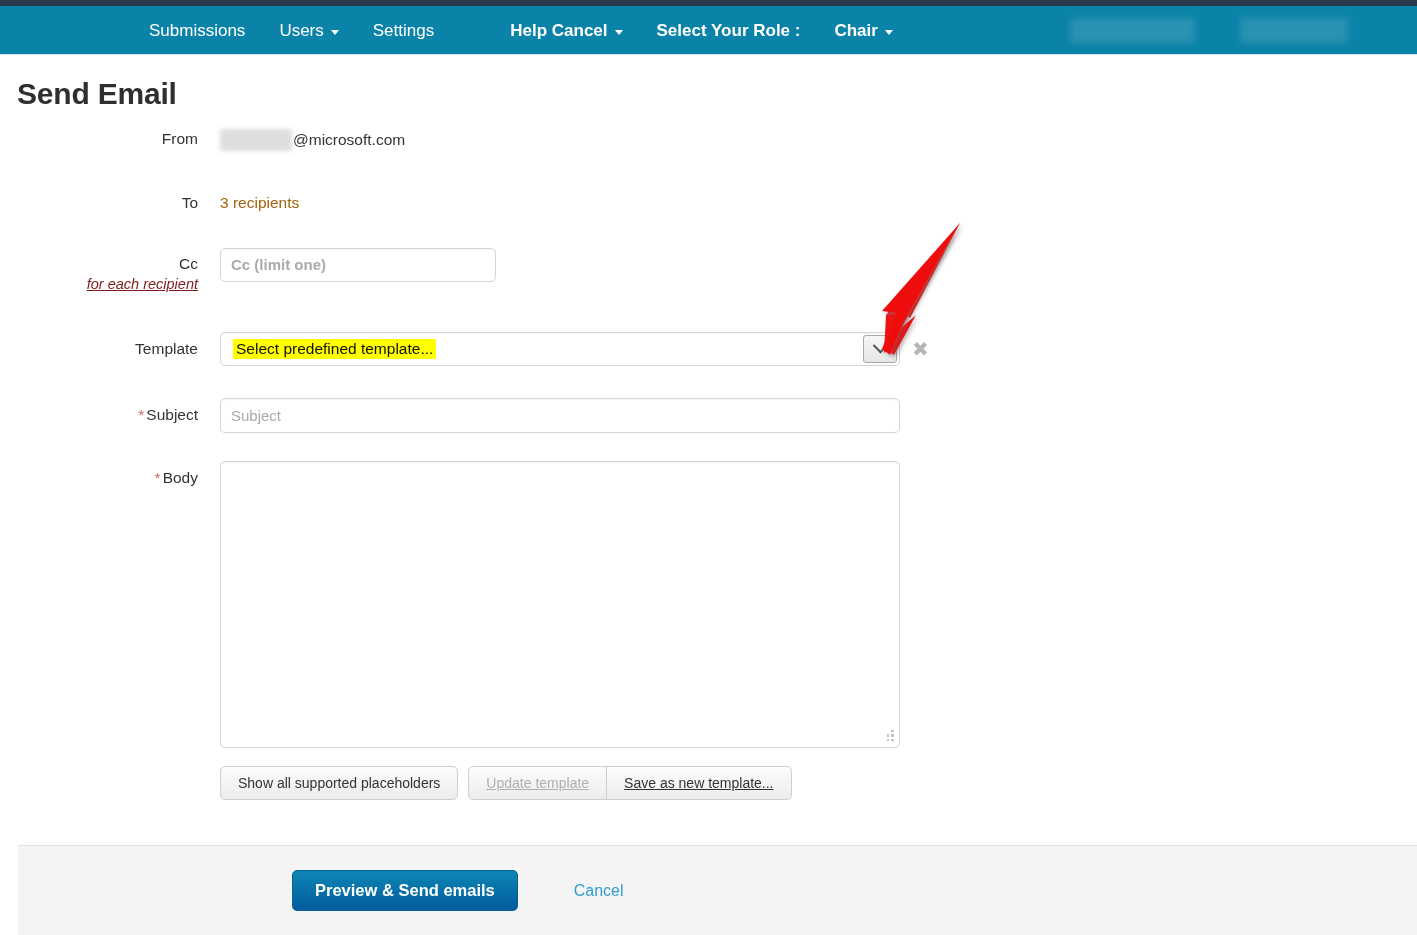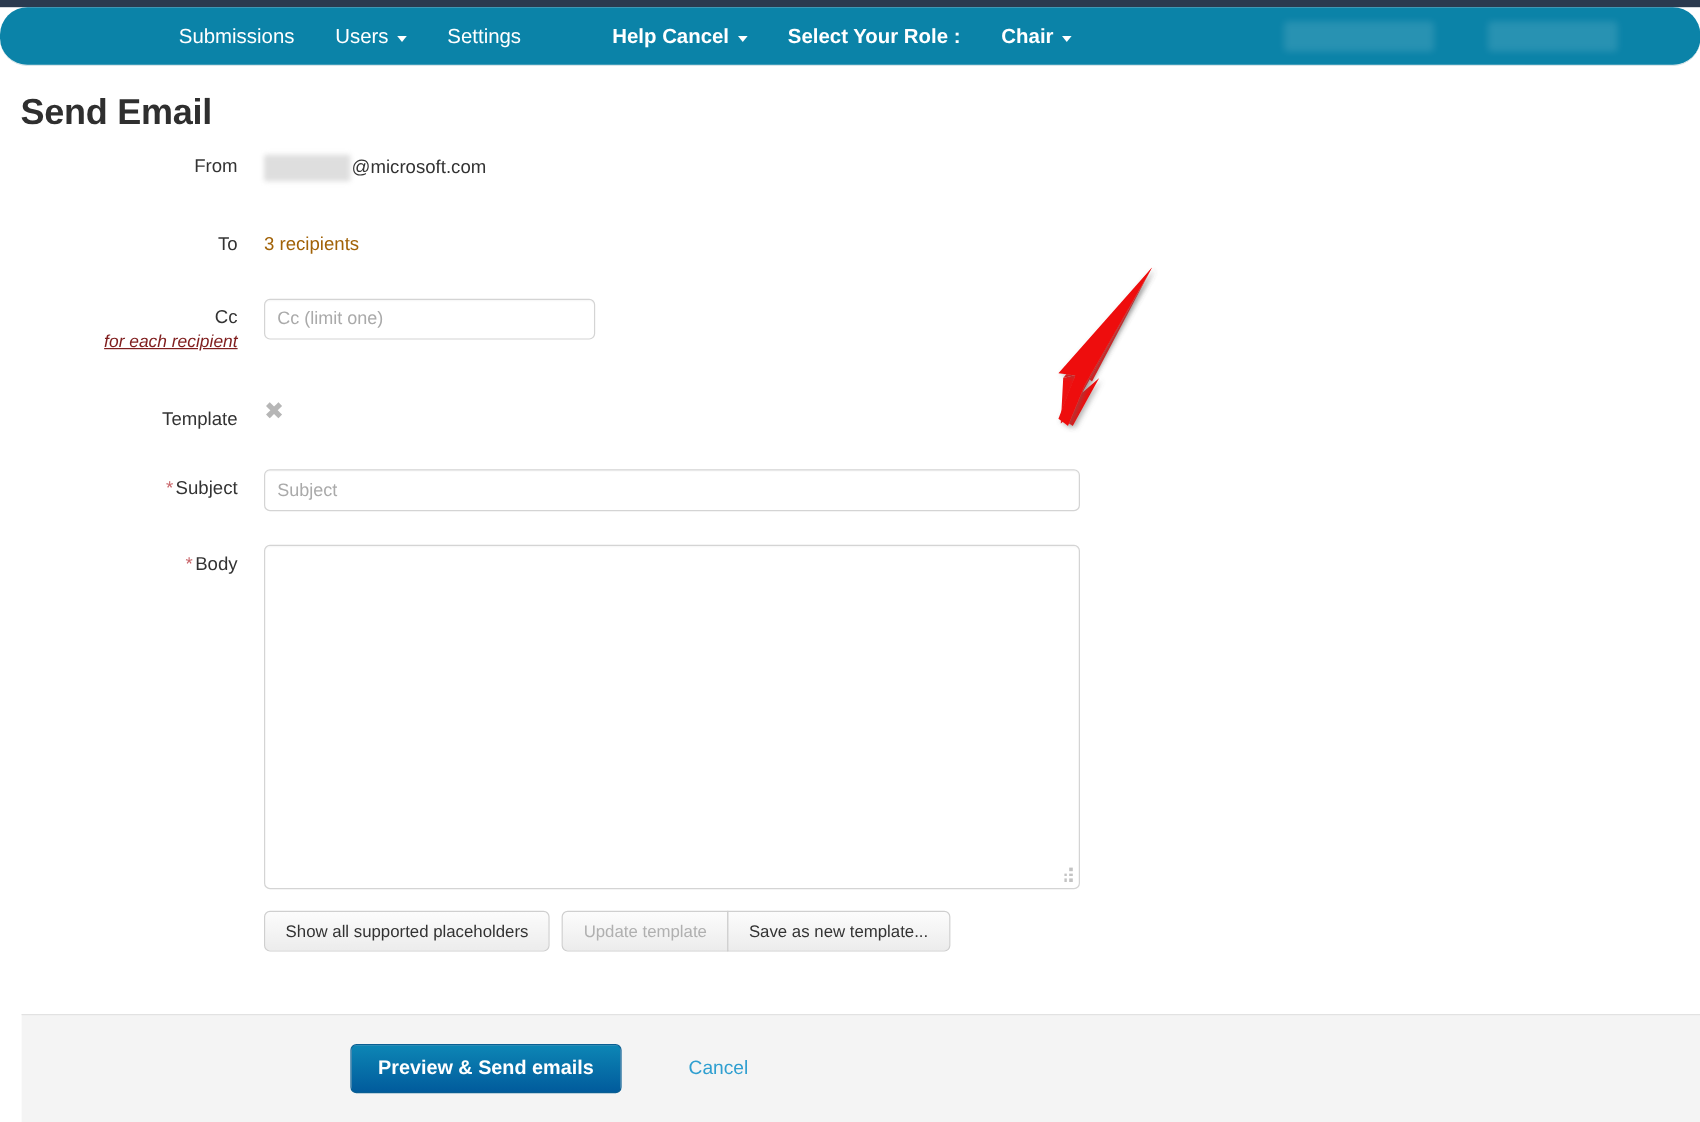--- a/index.html
+++ b/index.html
@@ -21,21 +21,20 @@
     width: 100%;
   }
   .navbar {
     height: 49px;
     background: #0b83a8;
     display: flex;
     align-items: center;
     width: 100%;
     position: relative;
     border-bottom: 1px solid #d9e6ea;
-    border-radius: 23px;
   }
   .nav-item {
     color: #ffffff;
     font-size: 17px;
     line-height: 1;
     padding: 0 17px;
     white-space: nowrap;
     cursor: pointer;
     display: inline-flex;
     align-items: center;
@@ -149,21 +148,21 @@
     background: #ffffff;
     border: 1px solid #d4d4d4;
     border-radius: 5px;
     padding: 6px 10px;
     outline: none;
     box-shadow: inset 0 1px 1px rgba(0,0,0,0.03);
   }
   input.text-input::placeholder, textarea.text-input::placeholder {
     color: #aaaaaa;
   }
-  .cc-input { width: 276px; height: 34px; }
+  .cc-input { width: 276px; height: 34px; font-weight: bold; }
 
   
   .row-template { margin-top: 38px; justify-content: space-between; }
   .row-template .label { padding-top: 8px; }
   .template-wrap {
     display: flex;
     align-items: center;
     gap: 12px;
   }
   .combo {
@@ -257,21 +256,21 @@
     color: #333333;
     background: linear-gradient(#fcfcfc, #ececec);
     border: 1px solid #cfcfcf;
     border-radius: 5px;
     padding: 9px 17px;
     cursor: pointer;
     white-space: nowrap;
     line-height: 1;
   }
   .btn-group { display: flex; margin-left: 10px; }
-  .btn-group .btn { border-radius: 0; margin-left: -1px; }
+  .btn-group .btn { border-radius: 0; margin-left: -1px; text-decoration: underline; }
   .btn-group .btn:first-child { border-radius: 5px 0 0 5px; margin-left: 0; }
   .btn-group .btn:last-child { border-radius: 0 5px 5px 0; }
   .btn.disabled { color: #b0b0b0; cursor: default; }
 
   
   .footer {
     position: absolute;
     left: 18px;
     right: 0;
     top: 845px;
@@ -377,20 +376,26 @@
     </div>
     <div class="field">
       <input class="text-input cc-input" type="text" placeholder="Cc (limit one)" style="">
     </div>
   </div>
 
   <div class="row row-template">
     <div class="label">Template</div>
     <div class="field">
       <div class="template-wrap">
+        <div class="combo">
+          <span class="combo-text">Select predefined template...</span>
+          <div class="combo-btn">
+            <span class="chevron"></span>
+          </div>
+        </div>
         <span class="clear-x">✖</span>
       </div>
     </div>
   </div>
 
   <div class="row row-subject">
     <div class="label">
       <span class="req">*</span><span>Subject</span>
     </div>
     <div class="field">

